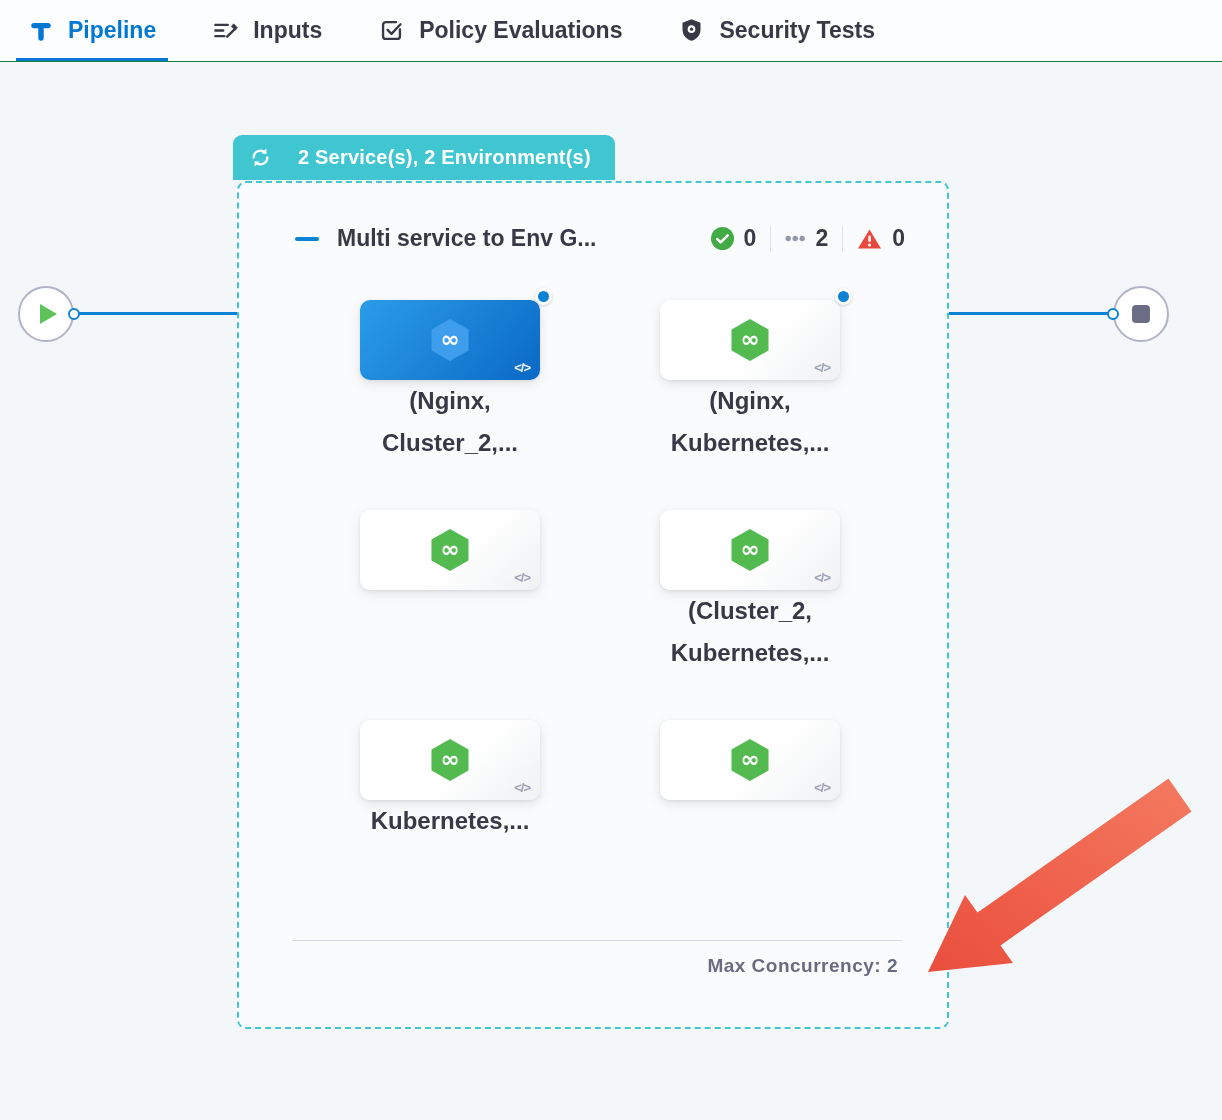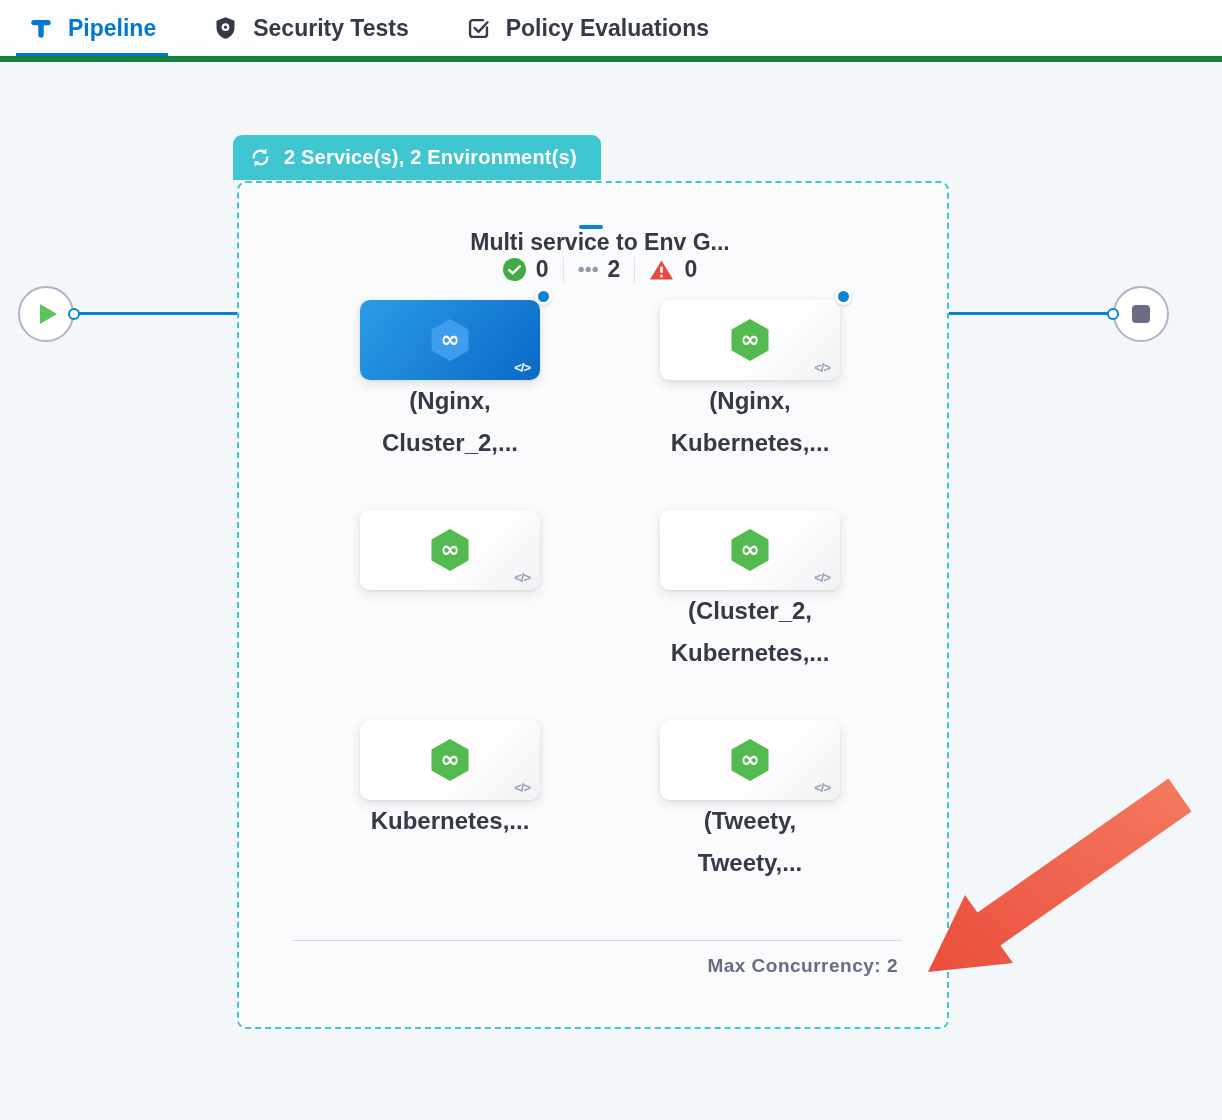--- a/index.html
+++ b/index.html
@@ -7,21 +7,21 @@
     --red:#e8493f; --arrowred:#ef5e4c; --textdark:#383946; --textmuted:#696b83;
     --line:#0b82d4;
   }
   *{margin:0;padding:0;box-sizing:border-box;}
   html,body{width:1222px;height:1120px;}
   body{font-family:"Liberation Sans",sans-serif;background:#fff;overflow:hidden;}
   .app{position:relative;width:1222px;height:1120px;}
 
   
   .tabbar{position:absolute;top:0;left:0;right:0;height:62px;background:#fcfdfe;
-    border-bottom:6px solid #15803d;display:flex;align-items:center;padding-left:28px;gap:56px;z-index:10;}
+    border-bottom:1px solid #15803d;display:flex;align-items:center;padding-left:28px;gap:56px;z-index:10;}
   .tab{position:relative;height:100%;display:flex;align-items:center;gap:14px;
     font-size:23px;font-weight:600;color:var(--textdark);cursor:pointer;}
   .tab .ticon{display:flex;align-items:center;}
   .tab.active{color:var(--accent);}
   .tab.active::after{content:"";position:absolute;left:-12px;right:-12px;bottom:0;height:3px;background:var(--accent);}
 
   
   .canvas{position:absolute;top:62px;left:0;width:1222px;height:1058px;background:#f4f7f9;overflow:hidden;}
 
   .edge{position:absolute;height:3px;background:var(--line);top:250px;z-index:1;}
@@ -34,29 +34,29 @@
   .node.end{left:1113px;}
   .play{width:0;height:0;border-left:17px solid #5fc35c;border-top:10px solid transparent;
     border-bottom:10px solid transparent;margin-left:5px;}
   .stopsq{width:18px;height:18px;border-radius:4px;background:#6b6d85;}
   .port{position:absolute;top:50%;transform:translateY(-50%);width:12px;height:12px;background:#fff;
     border:2.5px solid var(--line);border-radius:50%;z-index:3;}
   .node.start .port{right:-8px;}
   .node.end .port{left:-8px;}
 
   
-  .badge{position:absolute;left:233px;top:73px;display:inline-flex;align-items:flex-start;gap:12px;
+  .badge{position:absolute;left:233px;top:73px;display:inline-flex;align-items:flex-start;gap:26px;
     background:var(--teal);color:#fff;font-size:20px;font-weight:700;letter-spacing:.2px;
     padding:11px 24px 11px 16px;border-radius:9px 9px 0 0;z-index:4;cursor:pointer;}
 
   
   .matrix{position:absolute;left:237px;top:119px;width:712px;height:848px;
     border:2.5px dashed var(--teal);border-radius:9px;background:rgba(255,255,255,.55);z-index:3;}
 
-  .ghead{position:absolute;left:56px;top:42px;right:42px;display:flex;align-items:center;flex-direction:column;}
+  .ghead{position:absolute;left:56px;top:42px;right:42px;display:flex;align-items:center;}
   .collapse{width:24px;height:4px;border-radius:2px;background:var(--line);margin-right:18px;flex:none;cursor:pointer;}
   .gtitle{font-size:23px;font-weight:600;color:var(--textdark);flex:1;white-space:nowrap;overflow:hidden;}
   .gstatus{display:flex;align-items:center;gap:10px;font-size:23px;font-weight:600;color:var(--textdark);}
   .gstatus .vdiv{width:1px;height:26px;background:#e1e3ec;margin:0 4px;}
   .sicon{display:flex;align-items:center;}
 
   
   .grid{position:absolute;left:121px;top:117px;display:grid;
     grid-template-columns:180px 180px;column-gap:120px;row-gap:46px;}
   .cell{width:180px;display:flex;flex-direction:column;align-items:center;cursor:pointer;}
@@ -92,36 +92,46 @@
       <span class="ticon">
         <svg width="26" height="26" viewBox="0 0 24 24">
           <rect x="3" y="4.5" width="18" height="5" rx="2.5" style="fill:var(--accent)"></rect>
           <rect x="9.5" y="6" width="5" height="15" rx="2.5" style="fill:var(--accent)"></rect>
         </svg>
       </span>
       <span>Pipeline</span>
     </div>
     <div class="tab">
       <span class="ticon">
+        <svg width="27" height="27" viewBox="0 0 24 24" fill="none" stroke="#383946" stroke-width="2.1" stroke-linecap="round">
+          <path d="M3 7h11M3 12h7M3 17h8"></path>
+          <path d="M13.5 17.5l7-7"></path>
+          <path d="M20.5 10.5l1-1-2.2-2.2-1 1z" fill="#383946"></path>
+        </svg>
+      </span>
+      <span>Inputs</span>
+    </div>
+    <div class="tab">
+      <span class="ticon">
+        <svg width="27" height="27" viewBox="0 0 24 24" fill="none" stroke="#383946" stroke-width="2.1" stroke-linecap="round" stroke-linejoin="round">
+          <path d="M16 4.5h-9A2.5 2.5 0 0 0 4.5 7v10A2.5 2.5 0 0 0 7 19.5h10a2.5 2.5 0 0 0 2.5-2.5v-6"></path>
+          <path d="M8.5 11.5l3.5 3.5 8-8.5"></path>
+        </svg>
+      </span>
+      <span>Policy Evaluations</span>
+    </div>
+    <div class="tab">
+      <span class="ticon">
         <svg width="27" height="27" viewBox="0 0 24 24">
           <path d="M12 2l8 3.2v5.8c0 5-3.4 8.7-8 10.2-4.6-1.5-8-5.2-8-10.2V5.2z" fill="#383946"></path>
           <circle cx="12" cy="10.8" r="3.4" fill="#fff"></circle>
           <circle cx="12" cy="10.8" r="1.4" fill="#383946"></circle>
         </svg>
       </span>
       <span>Security Tests</span>
-    </div>
-    <div class="tab">
-      <span class="ticon">
-        <svg width="27" height="27" viewBox="0 0 24 24" fill="none" stroke="#383946" stroke-width="2.1" stroke-linecap="round" stroke-linejoin="round">
-          <path d="M16 4.5h-9A2.5 2.5 0 0 0 4.5 7v10A2.5 2.5 0 0 0 7 19.5h10a2.5 2.5 0 0 0 2.5-2.5v-6"></path>
-          <path d="M8.5 11.5l3.5 3.5 8-8.5"></path>
-        </svg>
-      </span>
-      <span>Policy Evaluations</span>
     </div>
   </header>
 
   <main class="canvas">
 
     <div class="edge left"></div>
     <div class="edge right"></div>
 
     <div class="node start">
       <span class="play"></span>
@@ -250,24 +260,20 @@
           </div>
         </div>
 
         <div class="cell">
           <div class="card">
             <svg width="46" height="46" viewBox="0 0 46 46">
               <polygon points="23,2 41.5,12.5 41.5,33.5 23,44 4.5,33.5 4.5,12.5" style="fill:var(--hexgreen)"></polygon>
               <text class="hex-inf" x="23" y="30" text-anchor="middle" font-size="23" fill="#fff">∞</text>
             </svg>
             <span class="code">&lt;/&gt;</span>
-          </div>
-          <div class="slabel">
-            <span>(Tweety,</span>
-            <span>Tweety,...</span>
           </div>
         </div>
 
       </div>
 
       <div class="gdivider"></div>
       <div class="maxcc">Max Concurrency: 2</div>
 
     </section>
 

